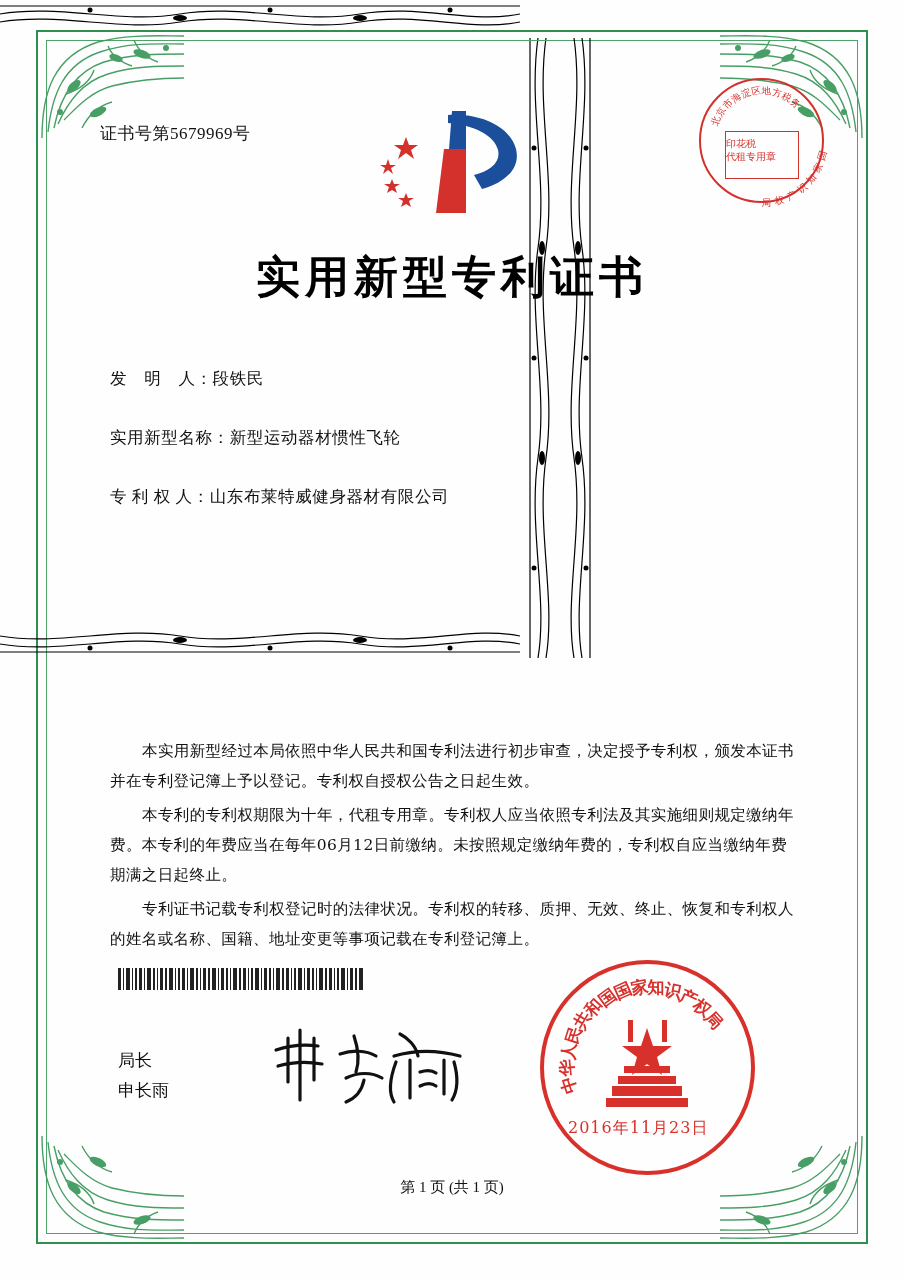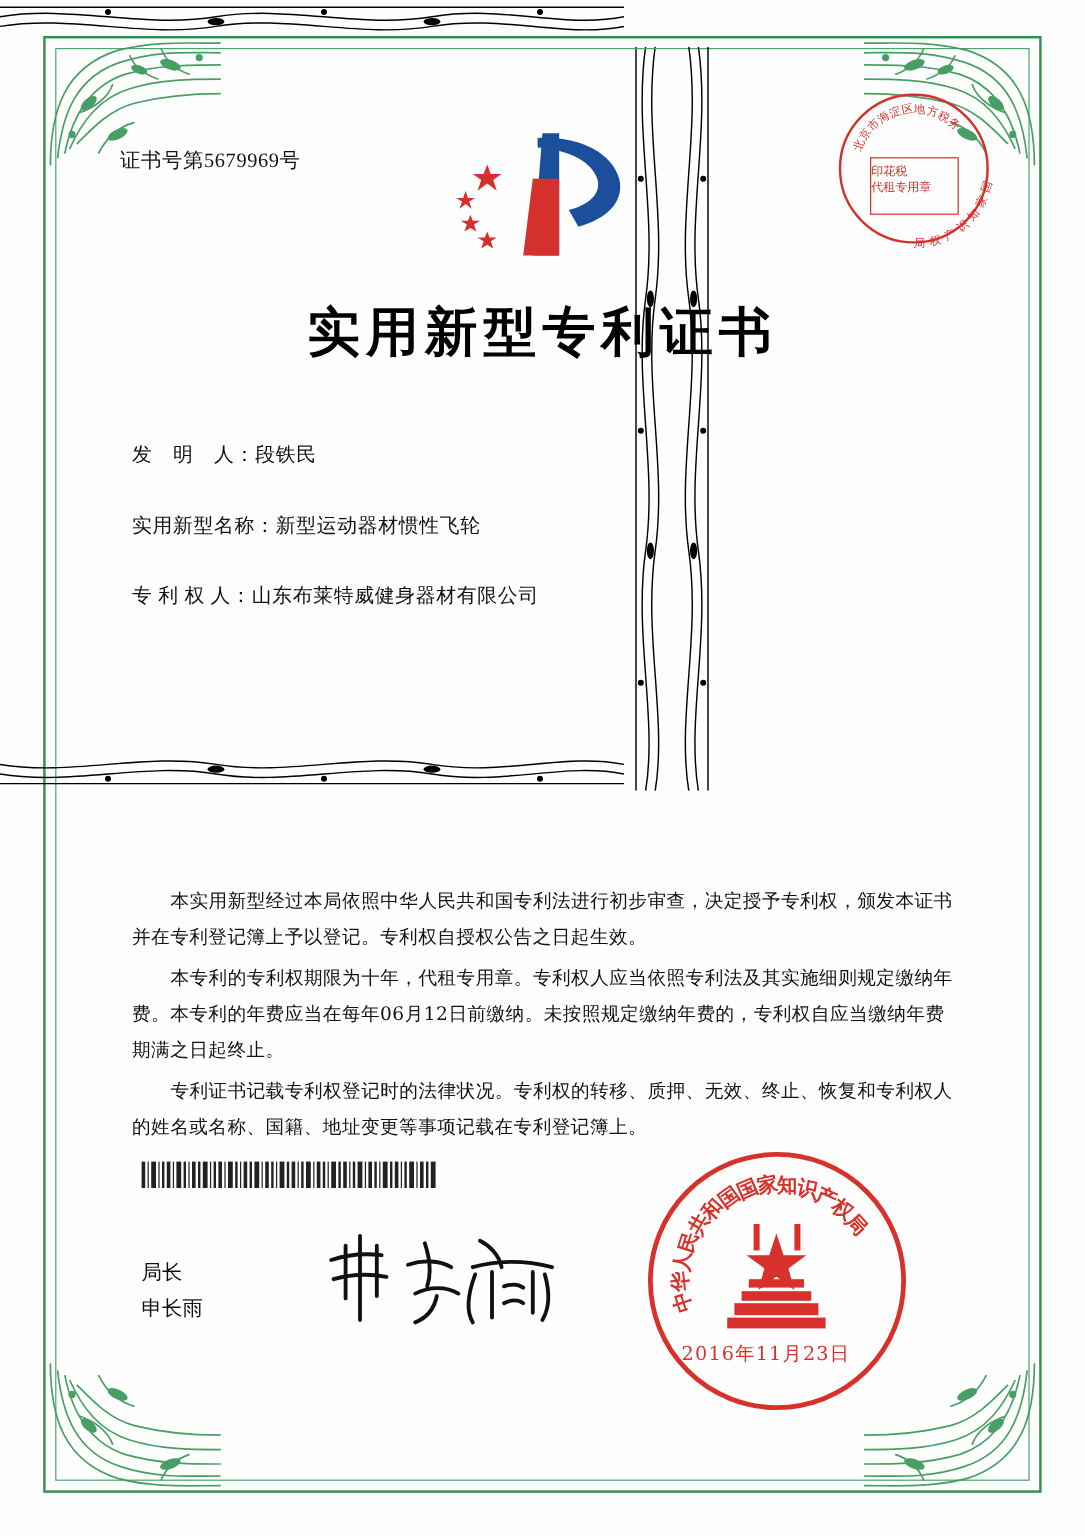--- a/index.html
+++ b/index.html
@@ -570,13 +570,14 @@
       <span style="transform:rotate(0deg) translate(0,-92px) rotate(0deg)">知</span>
       <span style="transform:rotate(12deg) translate(0,-92px) rotate(0deg)">识</span>
       <span style="transform:rotate(24deg) translate(0,-92px) rotate(0deg)">产</span>
       <span style="transform:rotate(36deg) translate(0,-92px) rotate(0deg)">权</span>
       <span style="transform:rotate(48deg) translate(0,-92px) rotate(0deg)">局</span>
     </div>
   </div>
   <div class="seal-date">2016年11月23日</div>
 
   
+  <div class="page-foot">第 1 页 (共 1 页)</div>
 </div>
 
 </body></html>

